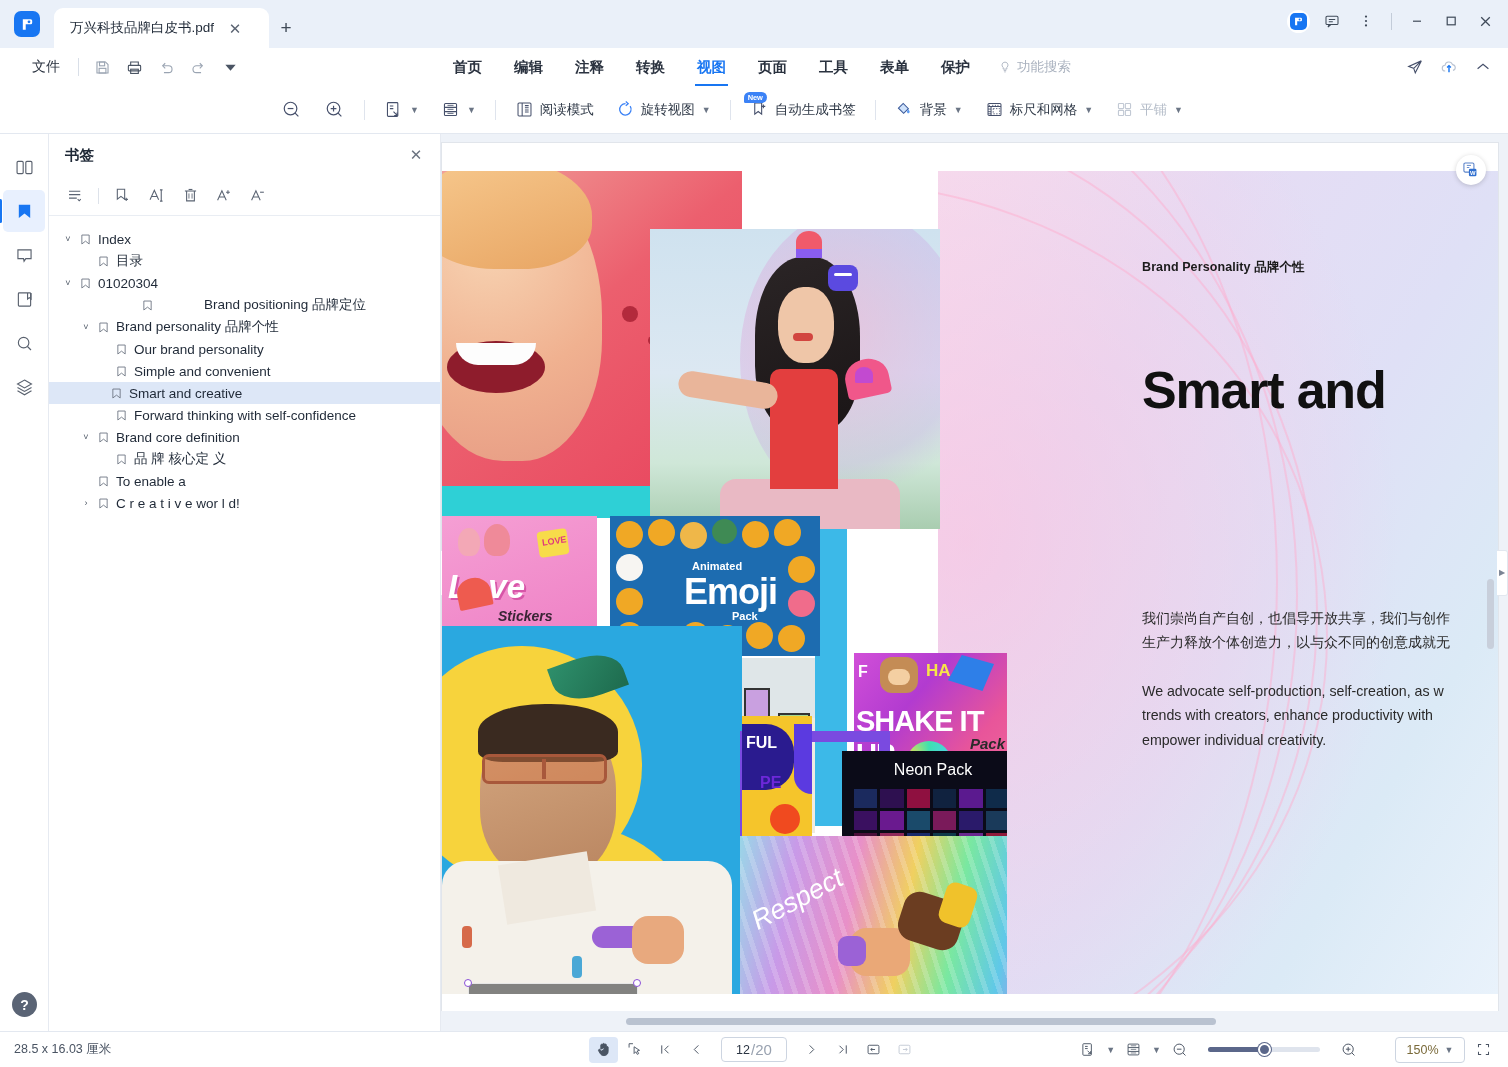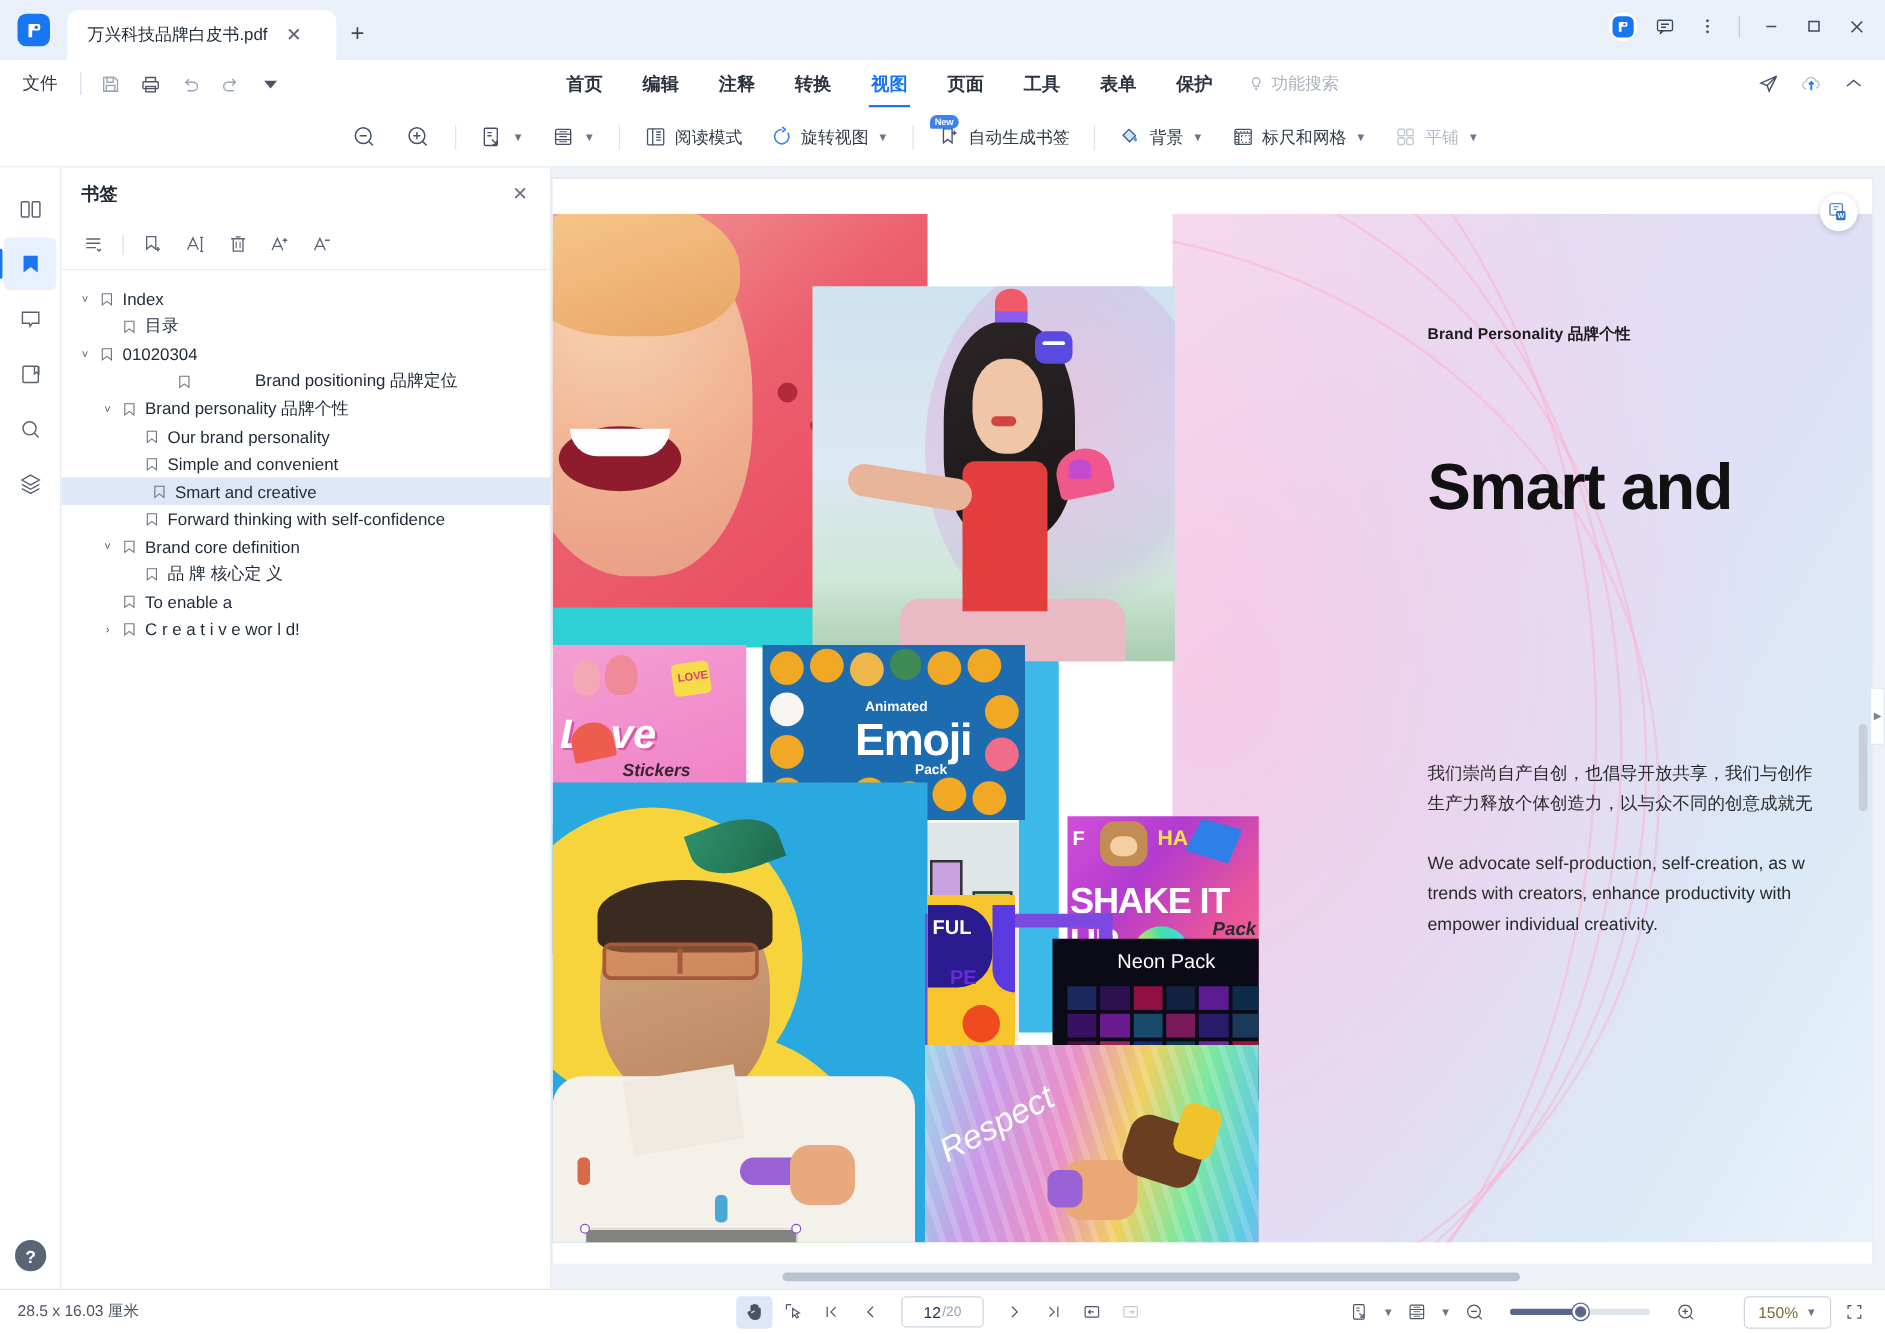--- a/index.html
+++ b/index.html
@@ -40,21 +40,21 @@
   .wr-btn { width: 34px; height: 34px; display:flex; align-items:center; justify-content:center; color:#3f4a59; }
   .wr-logo { width: 23px; height: 23px; border-radius: 50%; background:#fff; display:flex;align-items:center;justify-content:center;}
   .wr-logo .i { width:17px;height:17px;border-radius:5px;background:#1876f2;display:flex;align-items:center;justify-content:center;}
   .win-div { width: 1px; height: 17px; background: #c3ccd9; margin: 0 8px; }
 
   
   .menubar {
     height: 38px; background: #fff; display: flex; align-items: center;
     position: relative; flex: none;
   }
-  .menu-left { display:flex; align-items:center; padding-left: 8px; gap: 2px; }
+  .menu-left { display:flex; align-items:center; padding-left: 22px; gap: 2px; }
   .mfile { font-size: 14px; color:#2b3340; padding: 0 10px; }
   .mdiv { width:1px; height:18px; background:#d9dfe8; margin: 0 6px; }
   .qbtn { width:30px;height:28px;display:flex;align-items:center;justify-content:center;color:#9aa4b2; }
   .qbtn.dark { color:#4a5463; }
   .menu-center {
     position:absolute; left: 0; right: 0; display:flex; justify-content:center;
     align-items:center; gap: 0; pointer-events:none;
   }
   .menu-center > * { pointer-events: auto; }
   .mitem {
@@ -189,21 +189,21 @@
   .st-dim { font-size:12.5px; color:#4a5463; padding-left:14px; }
   .st-center { position:absolute; left:0; right:0; display:flex; justify-content:center; align-items:center; gap:2px; pointer-events:none;}
   .st-center > * { pointer-events:auto; }
   .sbtn { width:29px;height:26px;display:flex;align-items:center;justify-content:center;color:#4a5463;border-radius:4px;}
   .sbtn.on { background:#dde7f7; color:#2a3442; }
   .sbtn.off { color:#c2c9d4; }
   .pagebox {
     width: 66px; height:25px; border:1px solid #cdd5e1; border-radius:4px;
     display:flex;align-items:center;justify-content:center; gap:1px; font-size:12.5px; color:#2a3442; margin: 0 8px;
   }
-  .pagebox .tot { color:#99a2b0; font-size:11px; }
+  .pagebox .tot { color:#99a2b0; font-size:15px; }
   .st-right { position:absolute; right: 10px; display:flex; align-items:center; gap:4px; }
   .zslider { width: 112px; height: 5px; background:#dfe4ed; border-radius:3px; position:relative; margin: 0 10px;}
   .zfill { position:absolute; left:0; top:0; height:5px; width: 56px; background:#5b678a; border-radius:3px;}
   .zknob { position:absolute; left: 50px; top:-4px; width:13px;height:13px;border-radius:50%;background:#5b678a; border:2px solid #fff; box-shadow:0 0 0 1px #5b678a;}
   .zoombox {
     width: 70px; height:26px; border:1px solid #cdd5e1; border-radius:4px; display:flex; align-items:center;
     justify-content:center; gap:6px; font-size:12.5px; color:#7a6a3a;margin-left:28px;
   }
   .zoombox .cv { color:#6b7585; font-size:9px; }
 </style>
@@ -605,21 +605,21 @@
           </div>
           <div class="bm-row" style="padding-left: 46px;">
             <span class="caret"></span>
             <span class="bmk-ic">
               <svg width="13" height="13" viewBox="0 0 16 16" fill="none" stroke="currentColor" stroke-width="1.1">
                 <path d="M3.5 2.5h9v11l-4.5-3.5-4.5 3.5z"></path>
               </svg>
             </span>
             <span class="bm-label">Simple and   convenient</span>
           </div>
-          <div class="bm-row sel" style="padding-left: 52px;">
+          <div class="bm-row sel" style="padding-left: 41px;">
             <span class="caret"></span>
             <span class="bmk-ic">
               <svg width="13" height="13" viewBox="0 0 16 16" fill="none" stroke="currentColor" stroke-width="1.1">
                 <path d="M3.5 2.5h9v11l-4.5-3.5-4.5 3.5z"></path>
               </svg>
             </span>
             <span class="bm-label">Smart and   creative</span>
           </div>
           <div class="bm-row" style="padding-left: 46px;">
             <span class="caret"></span>

